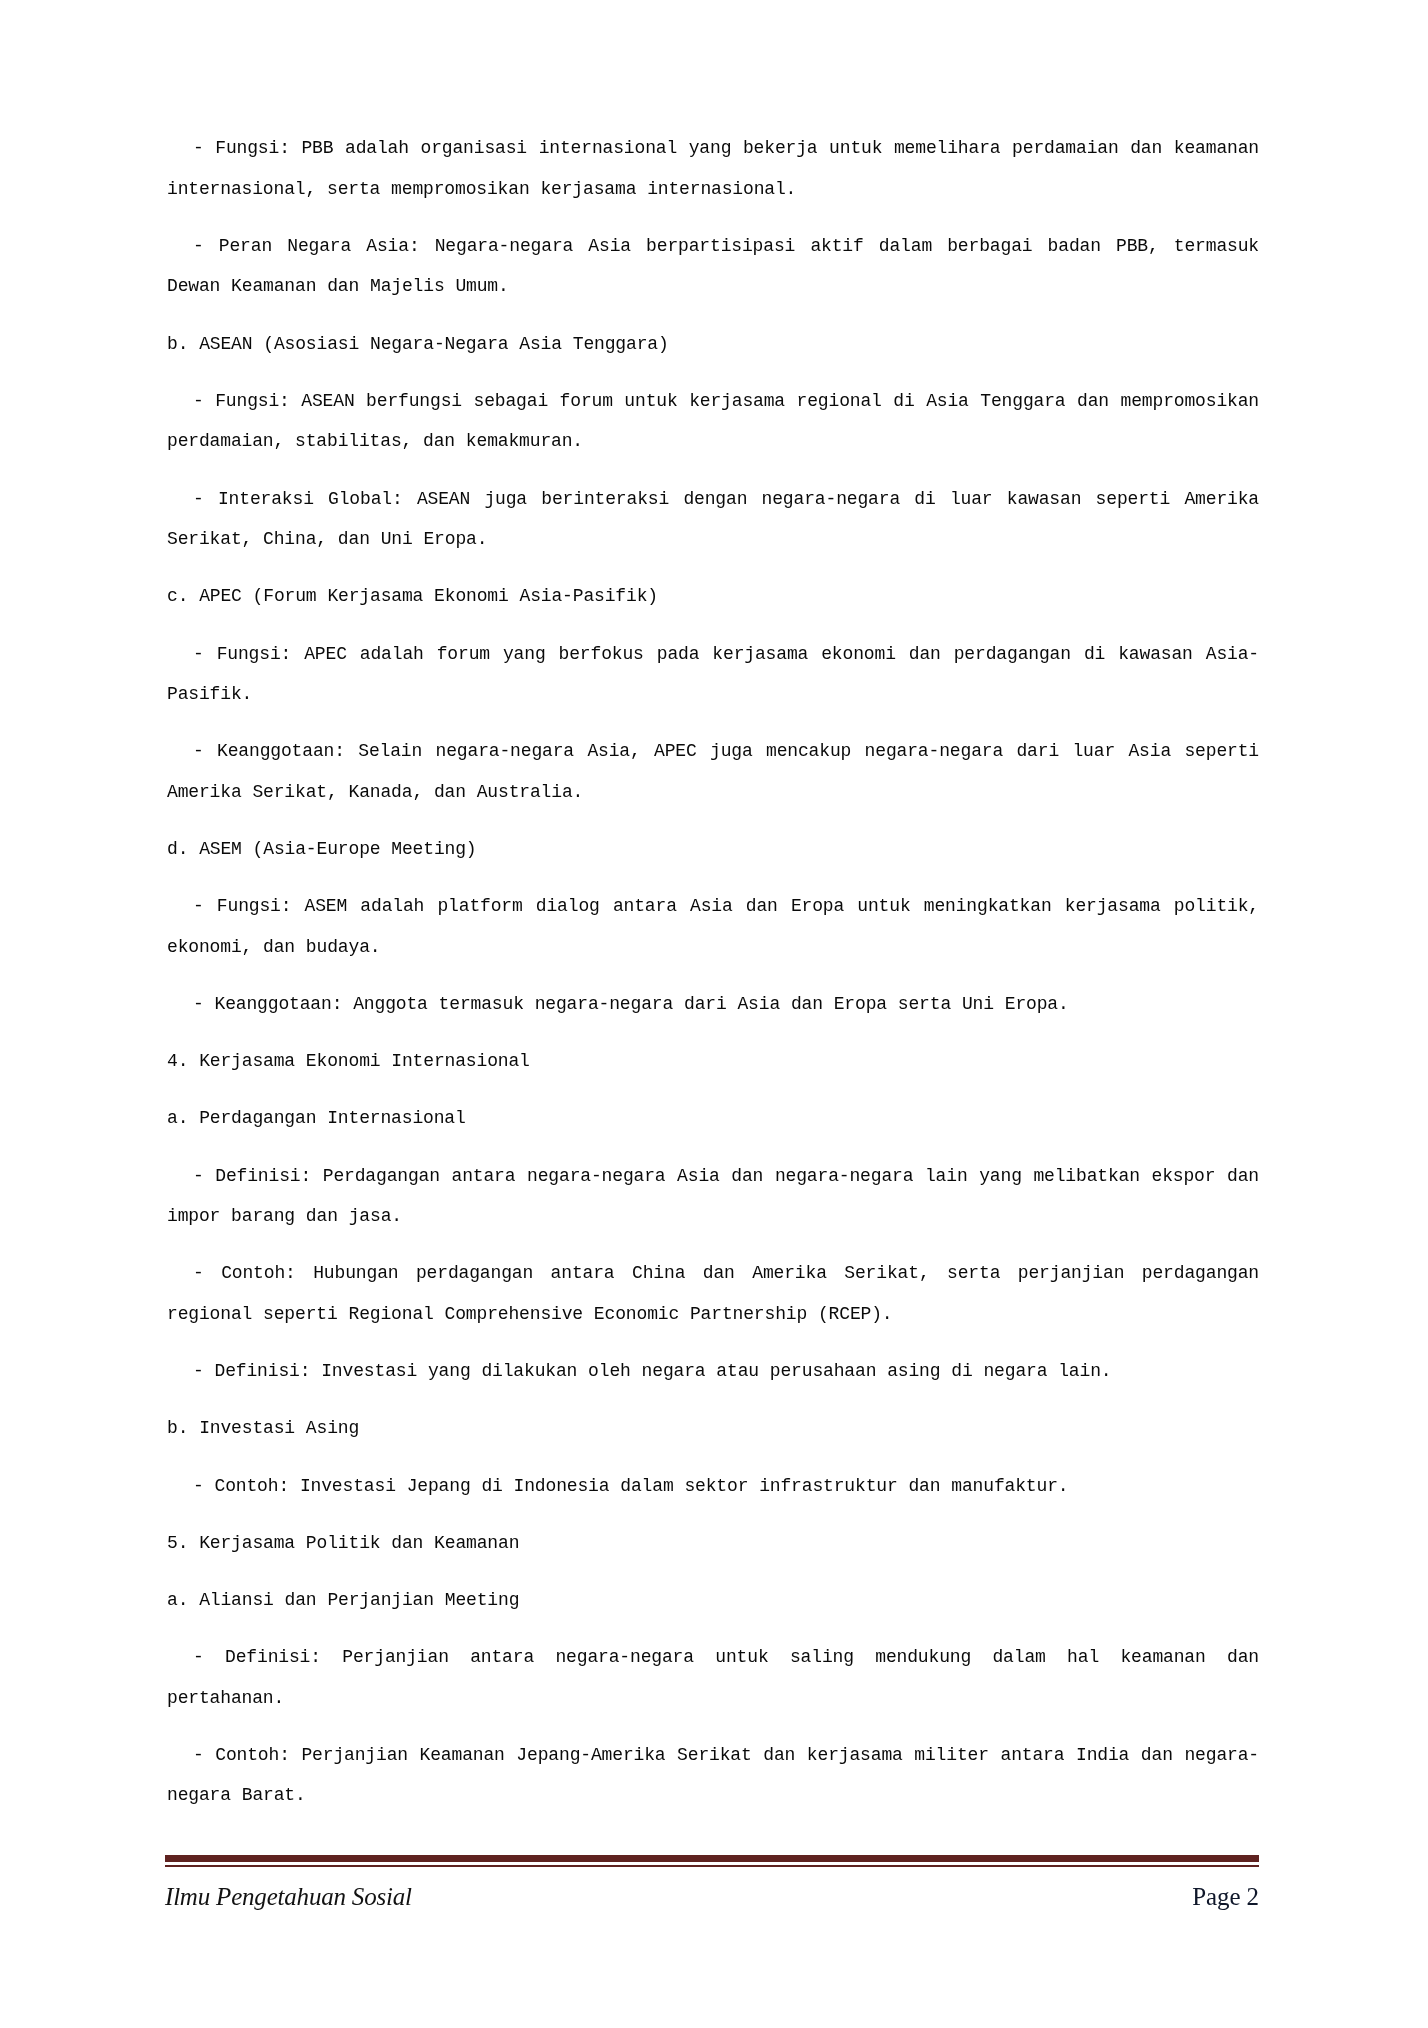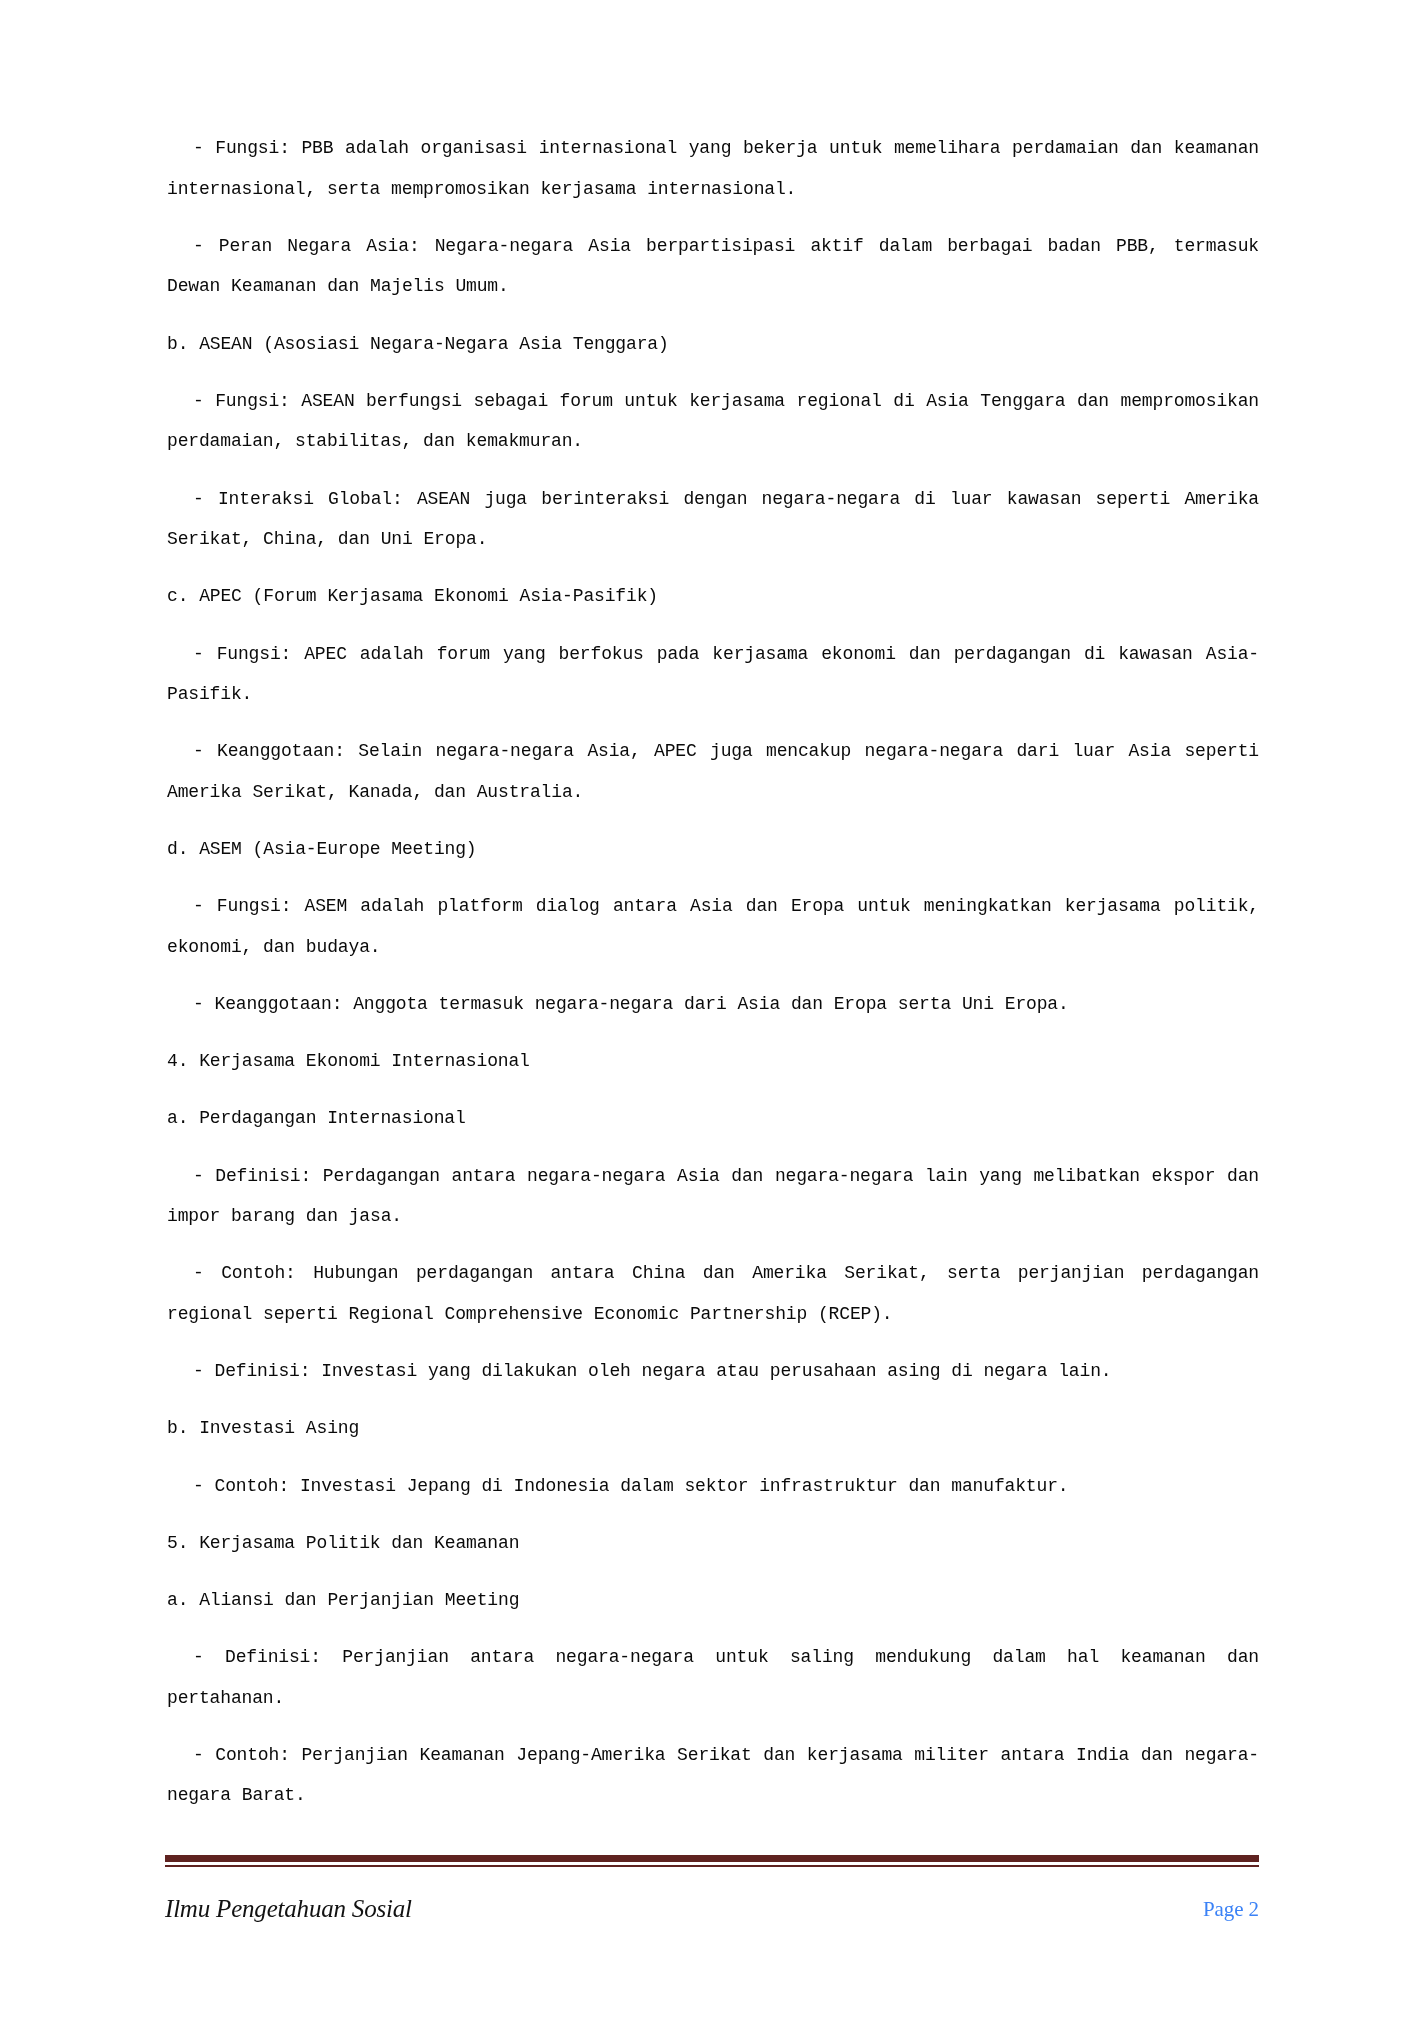--- a/index.html
+++ b/index.html
@@ -74,36 +74,36 @@
     width: 100%;
   }
   .footer-rule-thin {
     height: 2px;
     background: #5f2220;
     width: 100%;
   }
   .footer-row {
     display: flex;
     justify-content: space-between;
-    align-items: center;
-    margin-top: 28px;
+    align-items: flex-end;
+    margin-top: 16px;
     width: 100%;
   }
   .footer-left {
     font-family: "Liberation Serif", "DejaVu Serif", serif;
     font-style: italic;
     font-size: 25px;
     color: #121212;
     letter-spacing: -0.2px;
   }
   .footer-right {
     font-family: "Liberation Serif", "DejaVu Serif", serif;
     font-style: normal;
-    font-size: 21px;
-    color: #3b82f6;
+    font-size: 25px;
+    color: #0f172a;
     letter-spacing: -0.1px;
   }
 </style>
 </head>
 <body>
 
 <div class="page">
 
   <div class="content">
 

